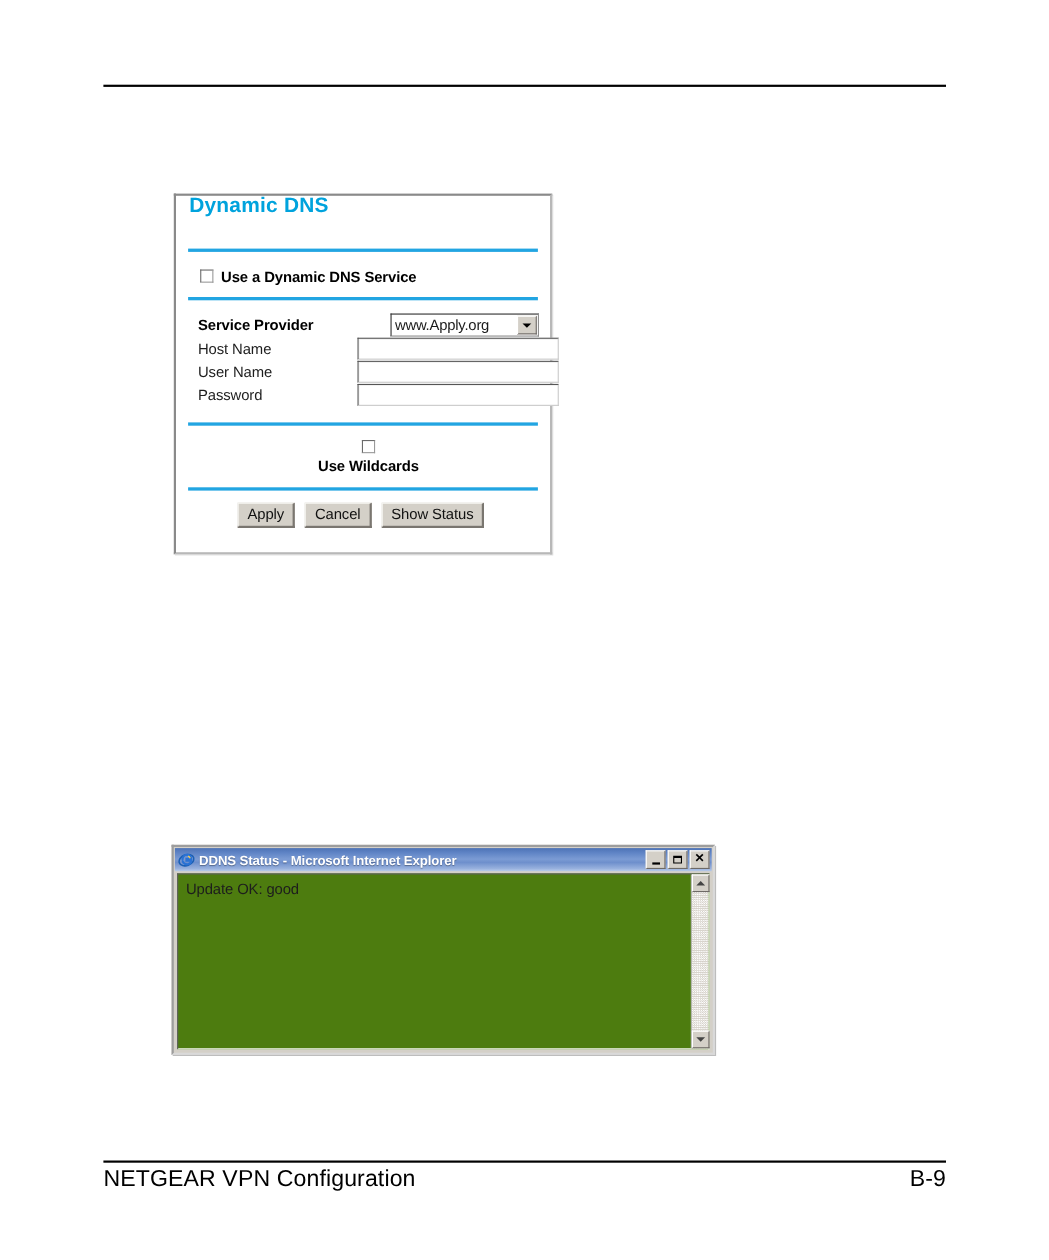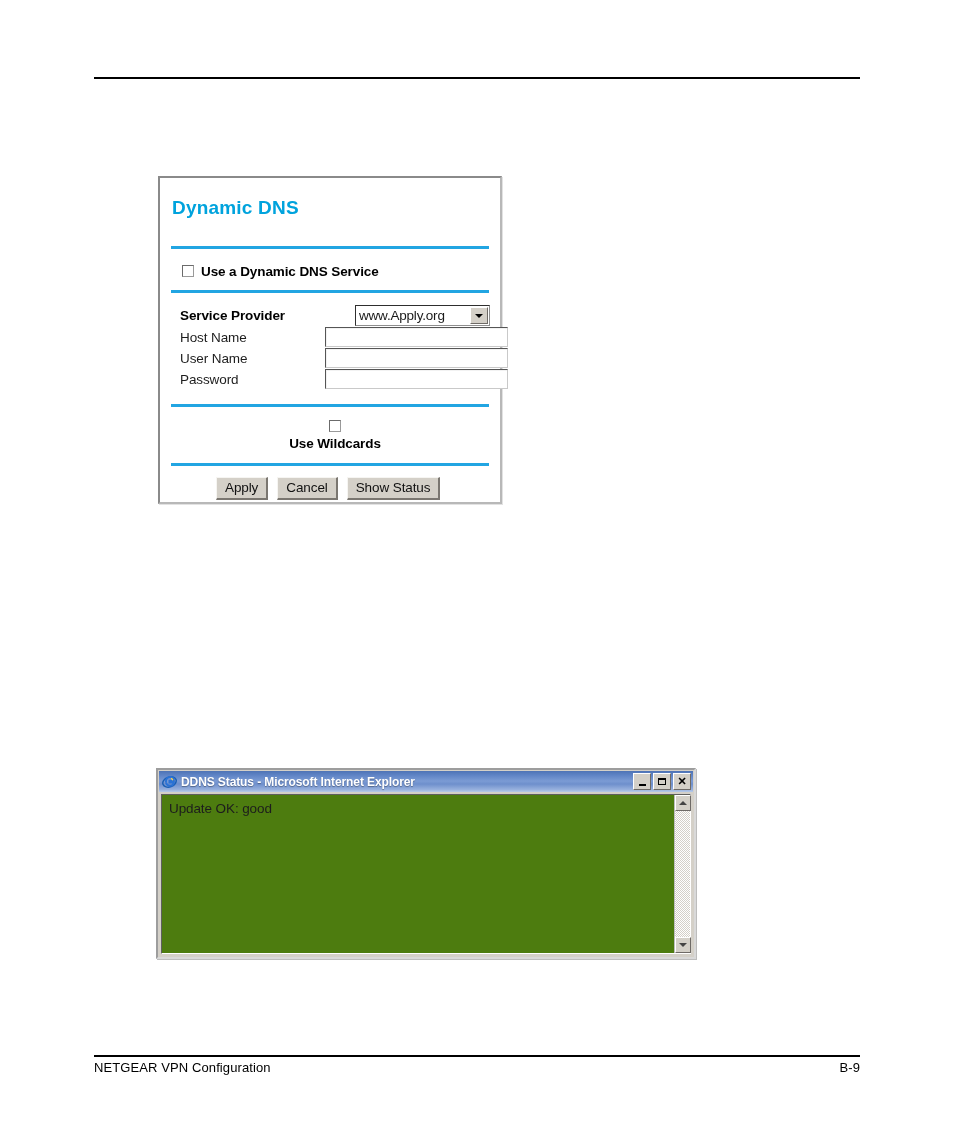--- a/index.html
+++ b/index.html
@@ -29,21 +29,21 @@
   .page-rule.bot  { top: 1055px; }
 
   .footer {
     position: absolute;
     left: 94px;
     top: 1060px;
     width: 766px;
     display: flex;
     justify-content: space-between;
     align-items: baseline;
-    font-size: 13px;
+    font-size: 21px;
     letter-spacing: 0.1px;
   }
 
   
   .ng-panel {
     position: absolute;
     left: 158px;
     top: 176px;
     width: 344px;
     height: 328px;
@@ -59,21 +59,21 @@
     position: absolute;
     inset: 0;
     padding: 0 10px;
     box-sizing: border-box;
   }
   .ng-title {
     color: #00a3dd;
     font-size: 19px;
     font-weight: bold;
     letter-spacing: 0.2px;
-    padding-top: 20px;
+    padding-top: 0;
     padding-left: 2px;
     line-height: 1.1;
   }
   .ng-hr {
     height: 0;
     border-top: 3px solid #22a5e2;
     margin: 0 1px;
   }
   .hr-1 { margin-top: 27px; }
   .hr-2 { margin-top: 11px; }
@@ -210,21 +210,21 @@
     letter-spacing: -0.1px;
     white-space: nowrap;
     cursor: default;
   }
 
   
   .ie-win {
     position: absolute;
     left: 156px;
     top: 768px;
-    width: 540px;
+    width: 494px;
     height: 191px;
     box-sizing: border-box;
     background: #d4d0c8;
     border-top: 2px solid #9d9d9d;
     border-left: 2px solid #9d9d9d;
     border-right: 2px solid #d9d9d9;
     border-bottom: 2px solid #d9d9d9;
     box-shadow: 1px 1px 0 0 #bdbdbd;
     padding: 1px;
   }

